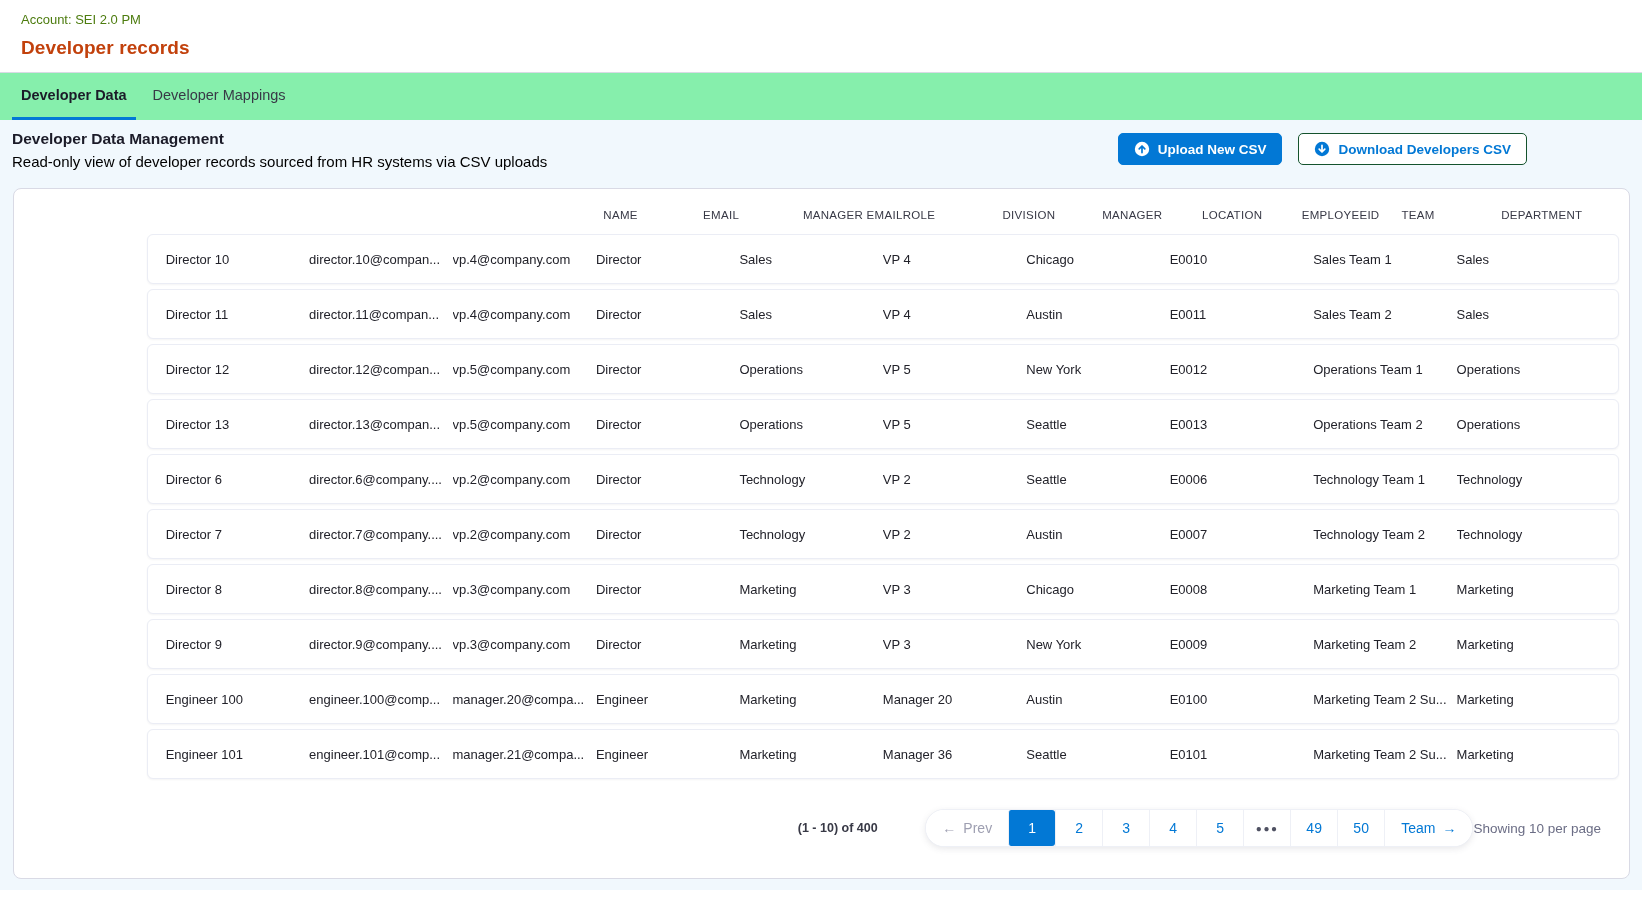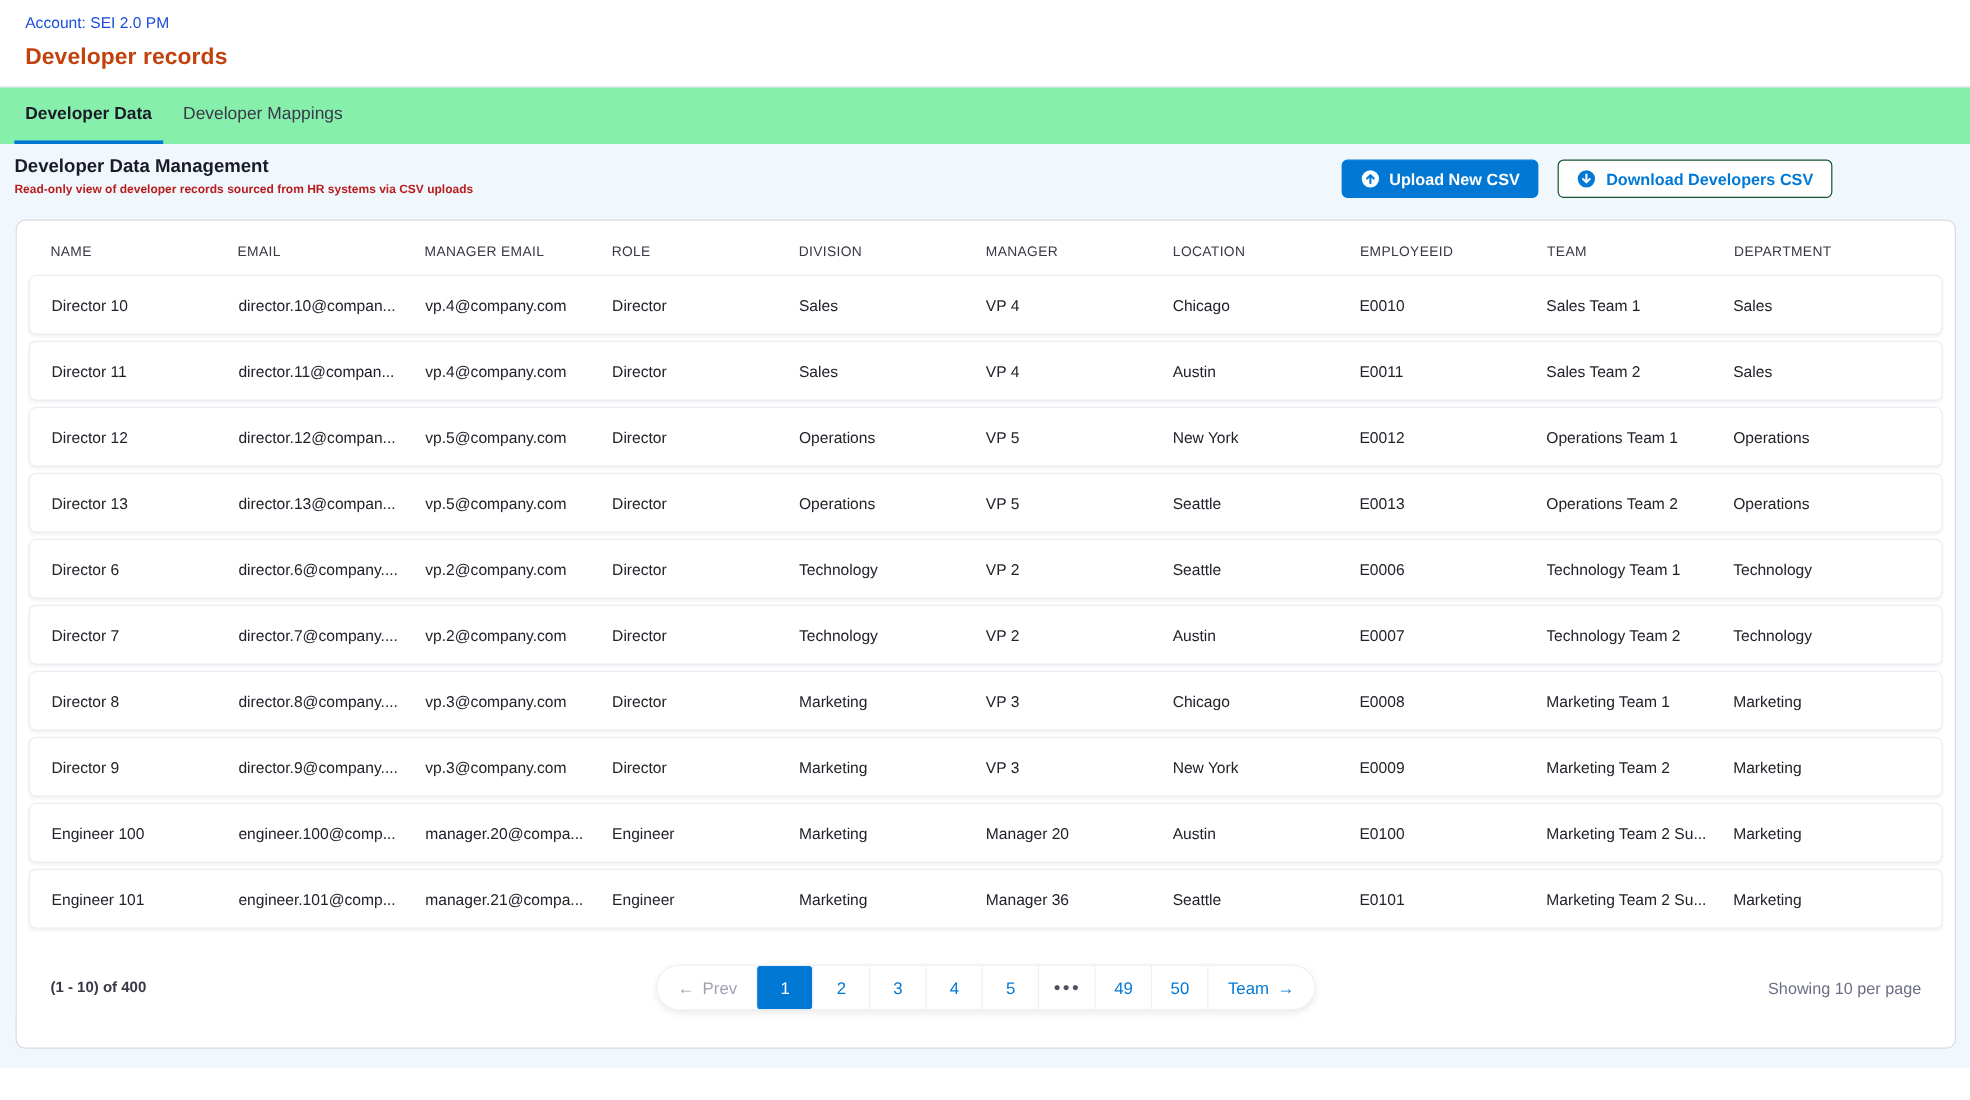--- a/index.html
+++ b/index.html
@@ -11,21 +11,21 @@
     overflow: hidden;
   }
   
   .page-header {
     background: #ffffff;
     padding: 10px 21px 13px 21px;
     border-bottom: 1px solid #d9dae5;
   }
   .account-link {
     display: inline-block;
-    color: #1d4ed8;
+    color: #4d7c0f;
     font-size: 13px;
     text-decoration: none;
     cursor: pointer;
   }
   .page-title {
     margin-top: 9px;
     font-size: 19px;
     font-weight: 700;
     color: #c2410c;
     letter-spacing: .1px;
@@ -67,23 +67,22 @@
     align-items: flex-start;
     padding: 0 115px 18px 12px;
   }
   .section-title {
     font-size: 15.5px;
     font-weight: 700;
     color: #1b1b28;
   }
   .section-subtitle {
     margin-top: 5px;
-    font-size: 10px;
-    color: #b91c1c;
-    font-weight: bold;
+    font-size: 15px;
+    color: #000000;
   }
   .actions { display: flex; gap: 16px; margin-top: 3px; }
   .btn {
     display: inline-flex;
     align-items: center;
     gap: 8px;
     height: 32px;
     padding: 0 15px;
     border-radius: 5px;
     font-family: "Liberation Sans", sans-serif;
@@ -106,20 +105,21 @@
   
   .card {
     margin: 0 12px 0 13px;
     background: #ffffff;
     border: 1px solid #d9dae5;
     border-radius: 8px;
     padding: 6px 10px 0 10px;
     height: 691px;
     display: flex;
     flex-direction: column;
+    align-items: flex-end;
   }
   .grid10 {
     display: grid;
     grid-template-columns: repeat(10, 1fr);
     align-items: center;
   }
   .thead {
     padding: 14px 18px 13px 18px;
   }
   .th {

